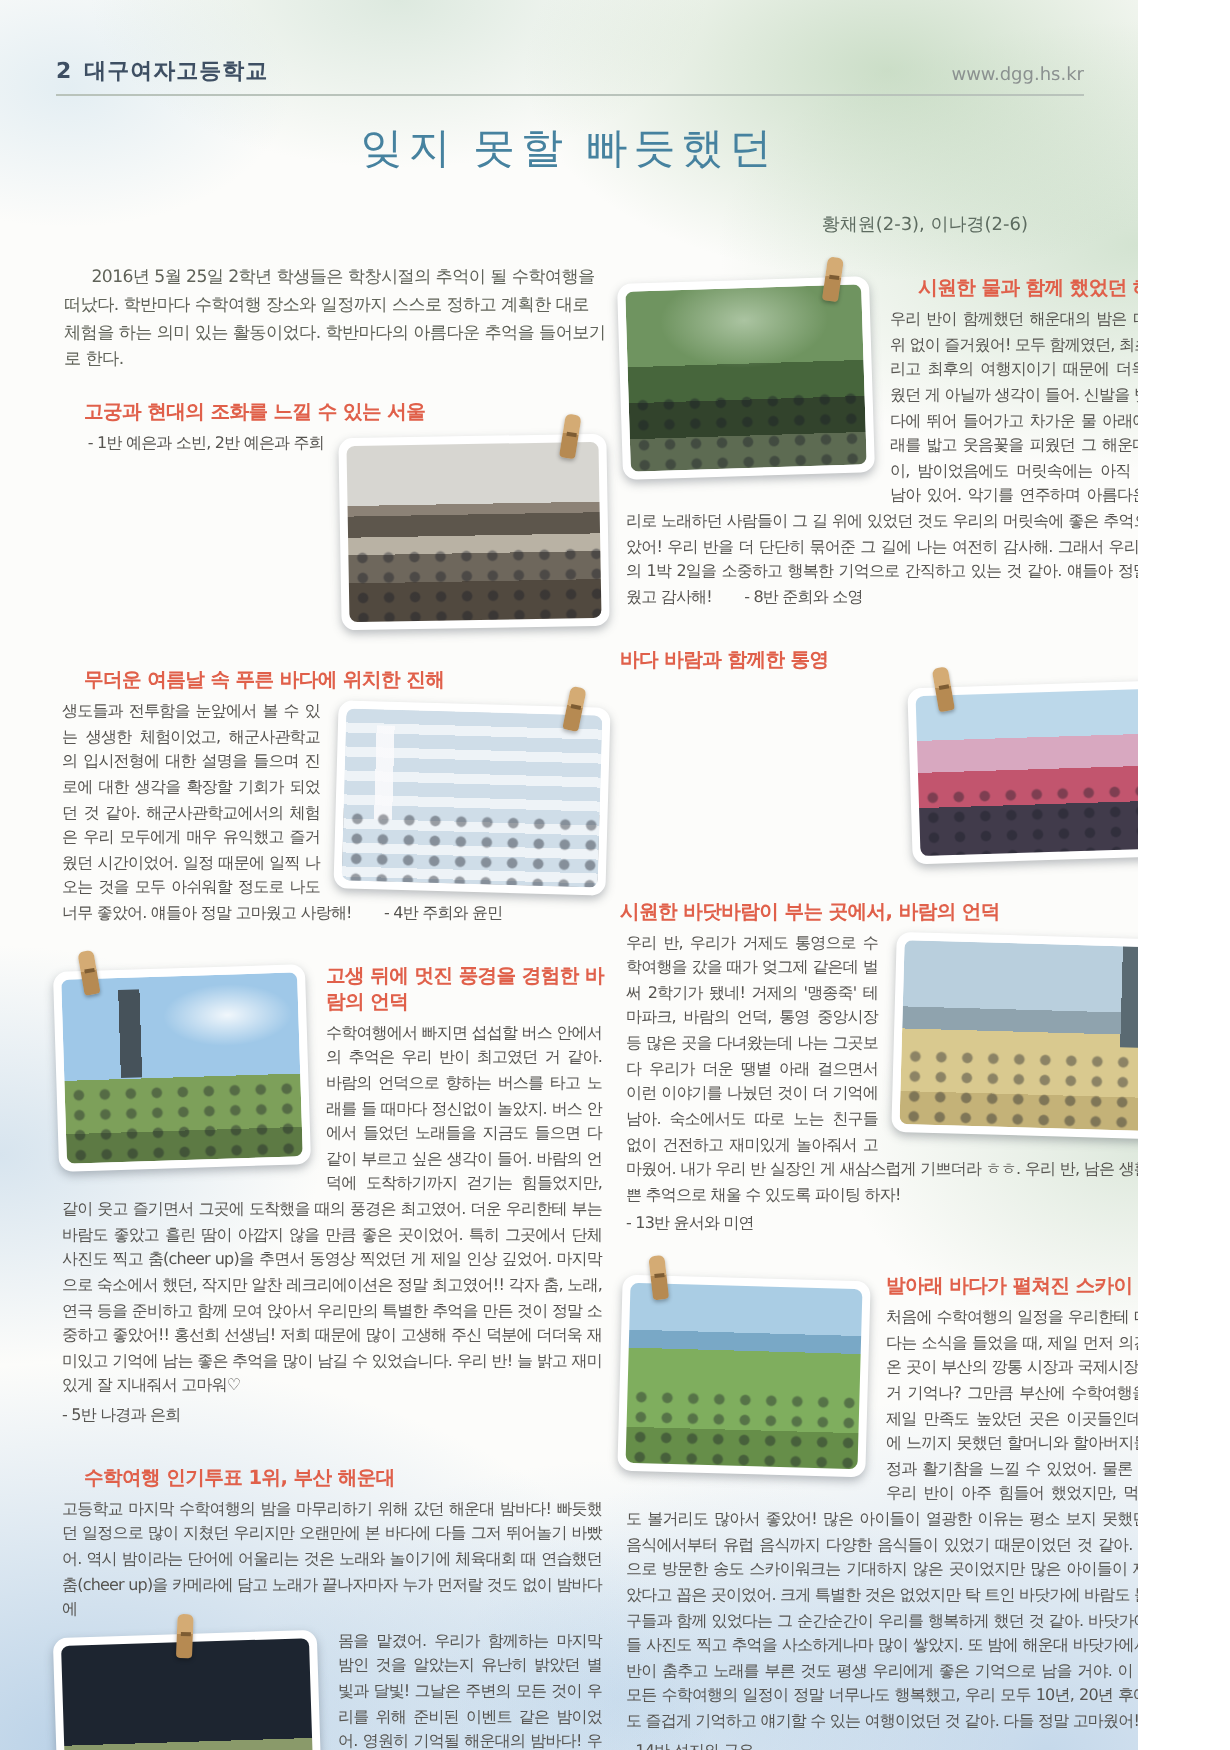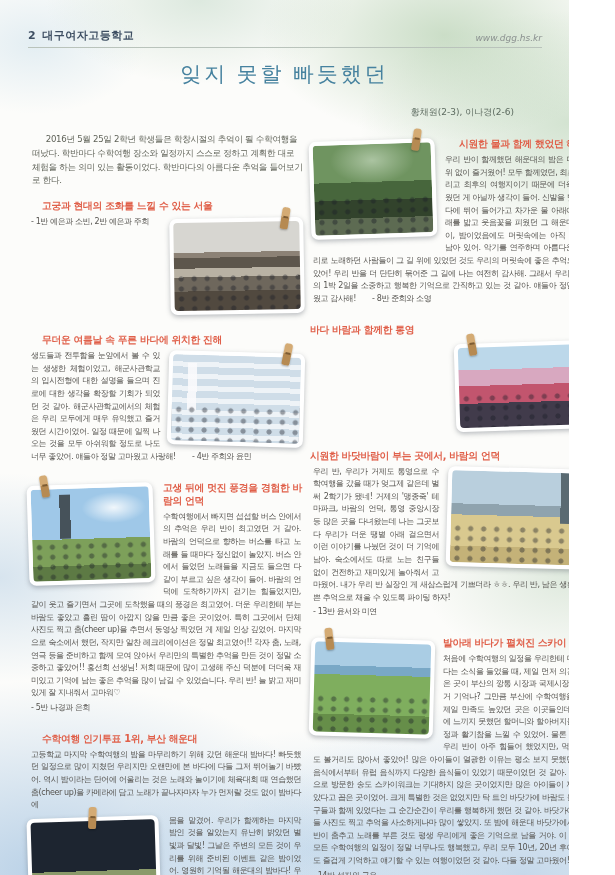--- a/index.html
+++ b/index.html
@@ -16,41 +16,41 @@
       radial-gradient(ellipse 430px 250px at 92% 100%, rgba(122,168,214,.42), transparent 72%),
       radial-gradient(ellipse 280px 170px at 55% 97%, rgba(150,190,225,.32), transparent 70%),
       radial-gradient(ellipse 210px 130px at 100% 66%, rgba(168,198,168,.35), transparent 70%),
       #fcfcfa;
   }
   
   .hdr{position:absolute;left:28px;right:27px;top:28px;}
   .hdr-row{display:flex;justify-content:space-between;align-items:flex-end;padding-bottom:4px;border-bottom:1px solid #b9c3bb;}
   .page-label{font-size:11px;font-weight:bold;color:#3e4f63;letter-spacing:.5px;}
   .page-label .num{margin-right:6px;}
-  .site{font-size:9px;color:#8b9190;font-style:italic;}
+  .site{font-size:9px;color:#8b9190;}
   .title{position:absolute;left:0;right:0;top:60px;text-align:center;margin:0;
     font-family:"Liberation Serif","DejaVu Serif",serif;font-weight:500;
     font-size:21px;letter-spacing:3px;color:#46829f;}
   .byline{position:absolute;right:55px;top:106px;font-size:9px;color:#5d6b60;}
   
   .col{position:absolute;top:133px;}
   .col-left{left:28px;width:276px;}
   .col-right{left:310px;width:285px;top:138px;}
   .intro{font-size:8.6px;line-height:1.6;color:#5f6258;margin:0 0 12px 4px;text-indent:1.6em;letter-spacing:-0.3px;}
   
   .sec{margin-bottom:15px;}
   .sec::after{content:"";display:block;clear:both;}
   .head{margin:0 0 3px 0;font-size:9.8px;color:#e0604a;font-weight:bold;letter-spacing:-0.3px;}
   .head.ind{padding-left:14px;}
   .head.ctr{text-align:right;}
   .body{margin:3px;font-size:8px;line-height:1.58;color:#565450;letter-spacing:-0.4px;text-align:justify;}
   .sig{color:#565450;}
   .sig.inline{margin-left:14px;white-space:nowrap;}
   .sig.block{display:block;margin-top:2px;}
-  .sig.right{display:block;padding-right:34px;margin-top:2px;}
+  .sig.right{display:block;text-align:right;padding-right:34px;margin-top:2px;}
   
   .photo{position:relative;display:block;margin:0;background:#fff;padding:4px;border-radius:7px;
     box-shadow:0 2px 5px rgba(60,70,80,.35);}
   .photo.fr{float:right;margin:2px 0 5px 8px;}
   .photo.fl{float:left;margin:2px 9px 5px 0;}
   .photo-img{display:block;border-radius:4px;position:relative;overflow:hidden;}
   .photo-img::after{content:"";position:absolute;left:0;right:0;bottom:0;height:42%;
     background-image:radial-gradient(circle 3px at 7px 5px, rgba(25,28,38,.5) 2.2px, transparent 3px);
     background-size:13px 10px;opacity:.8;}
   .rot-a{transform:rotate(-1.8deg);}

